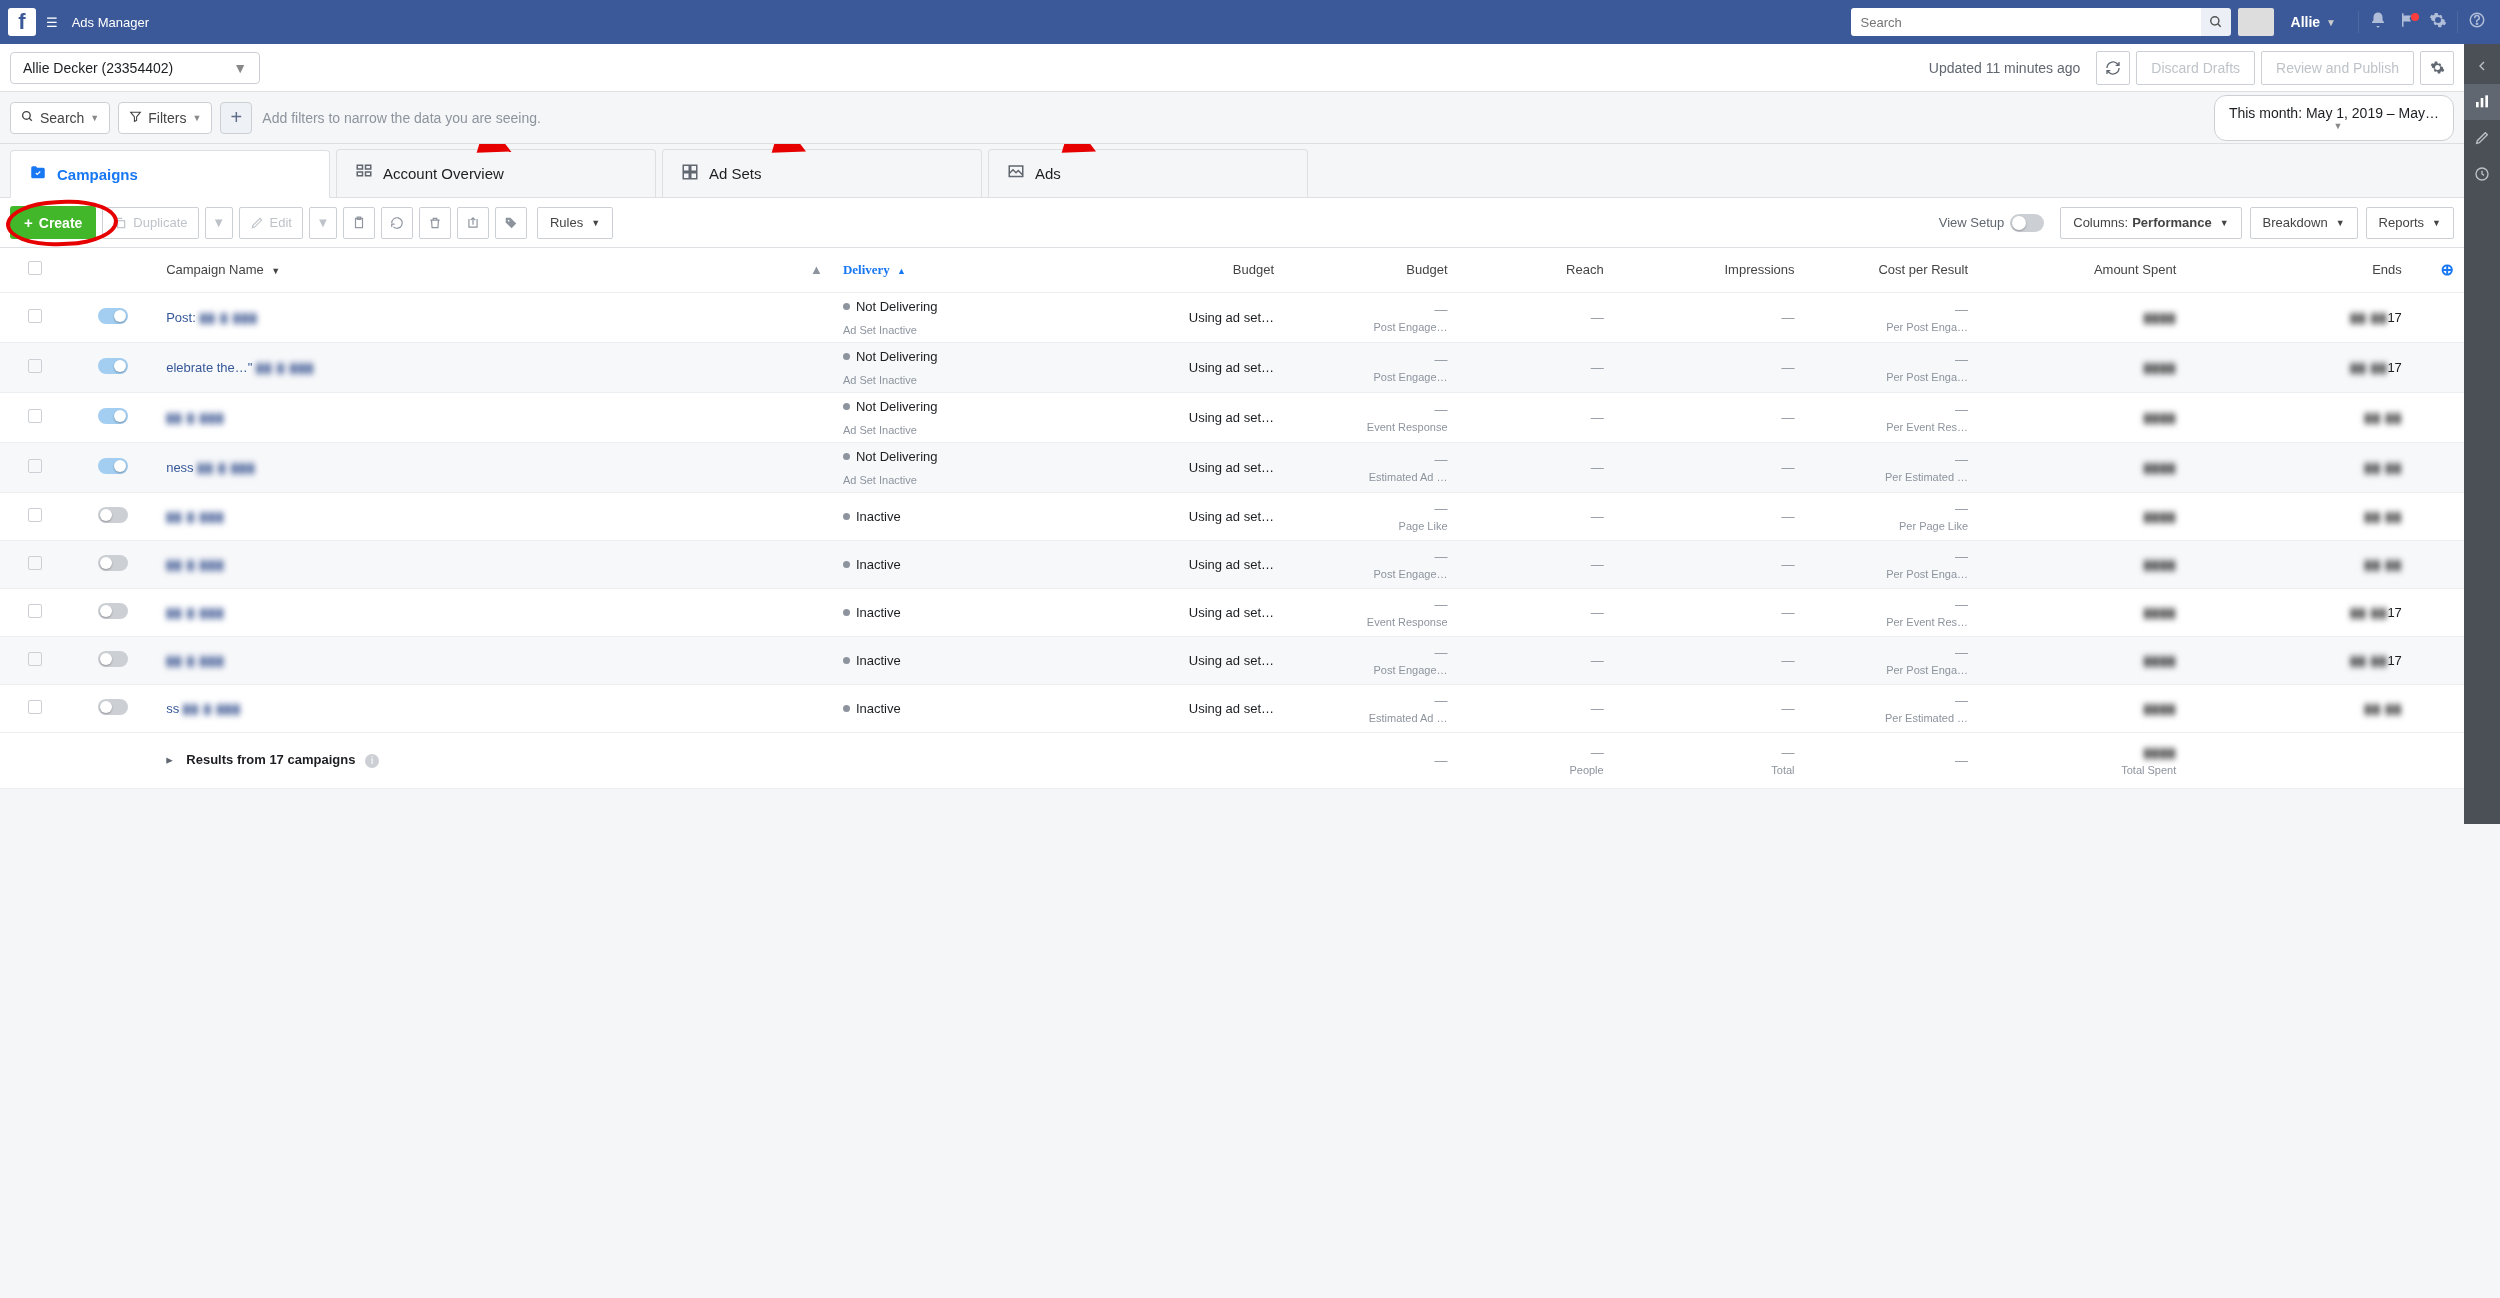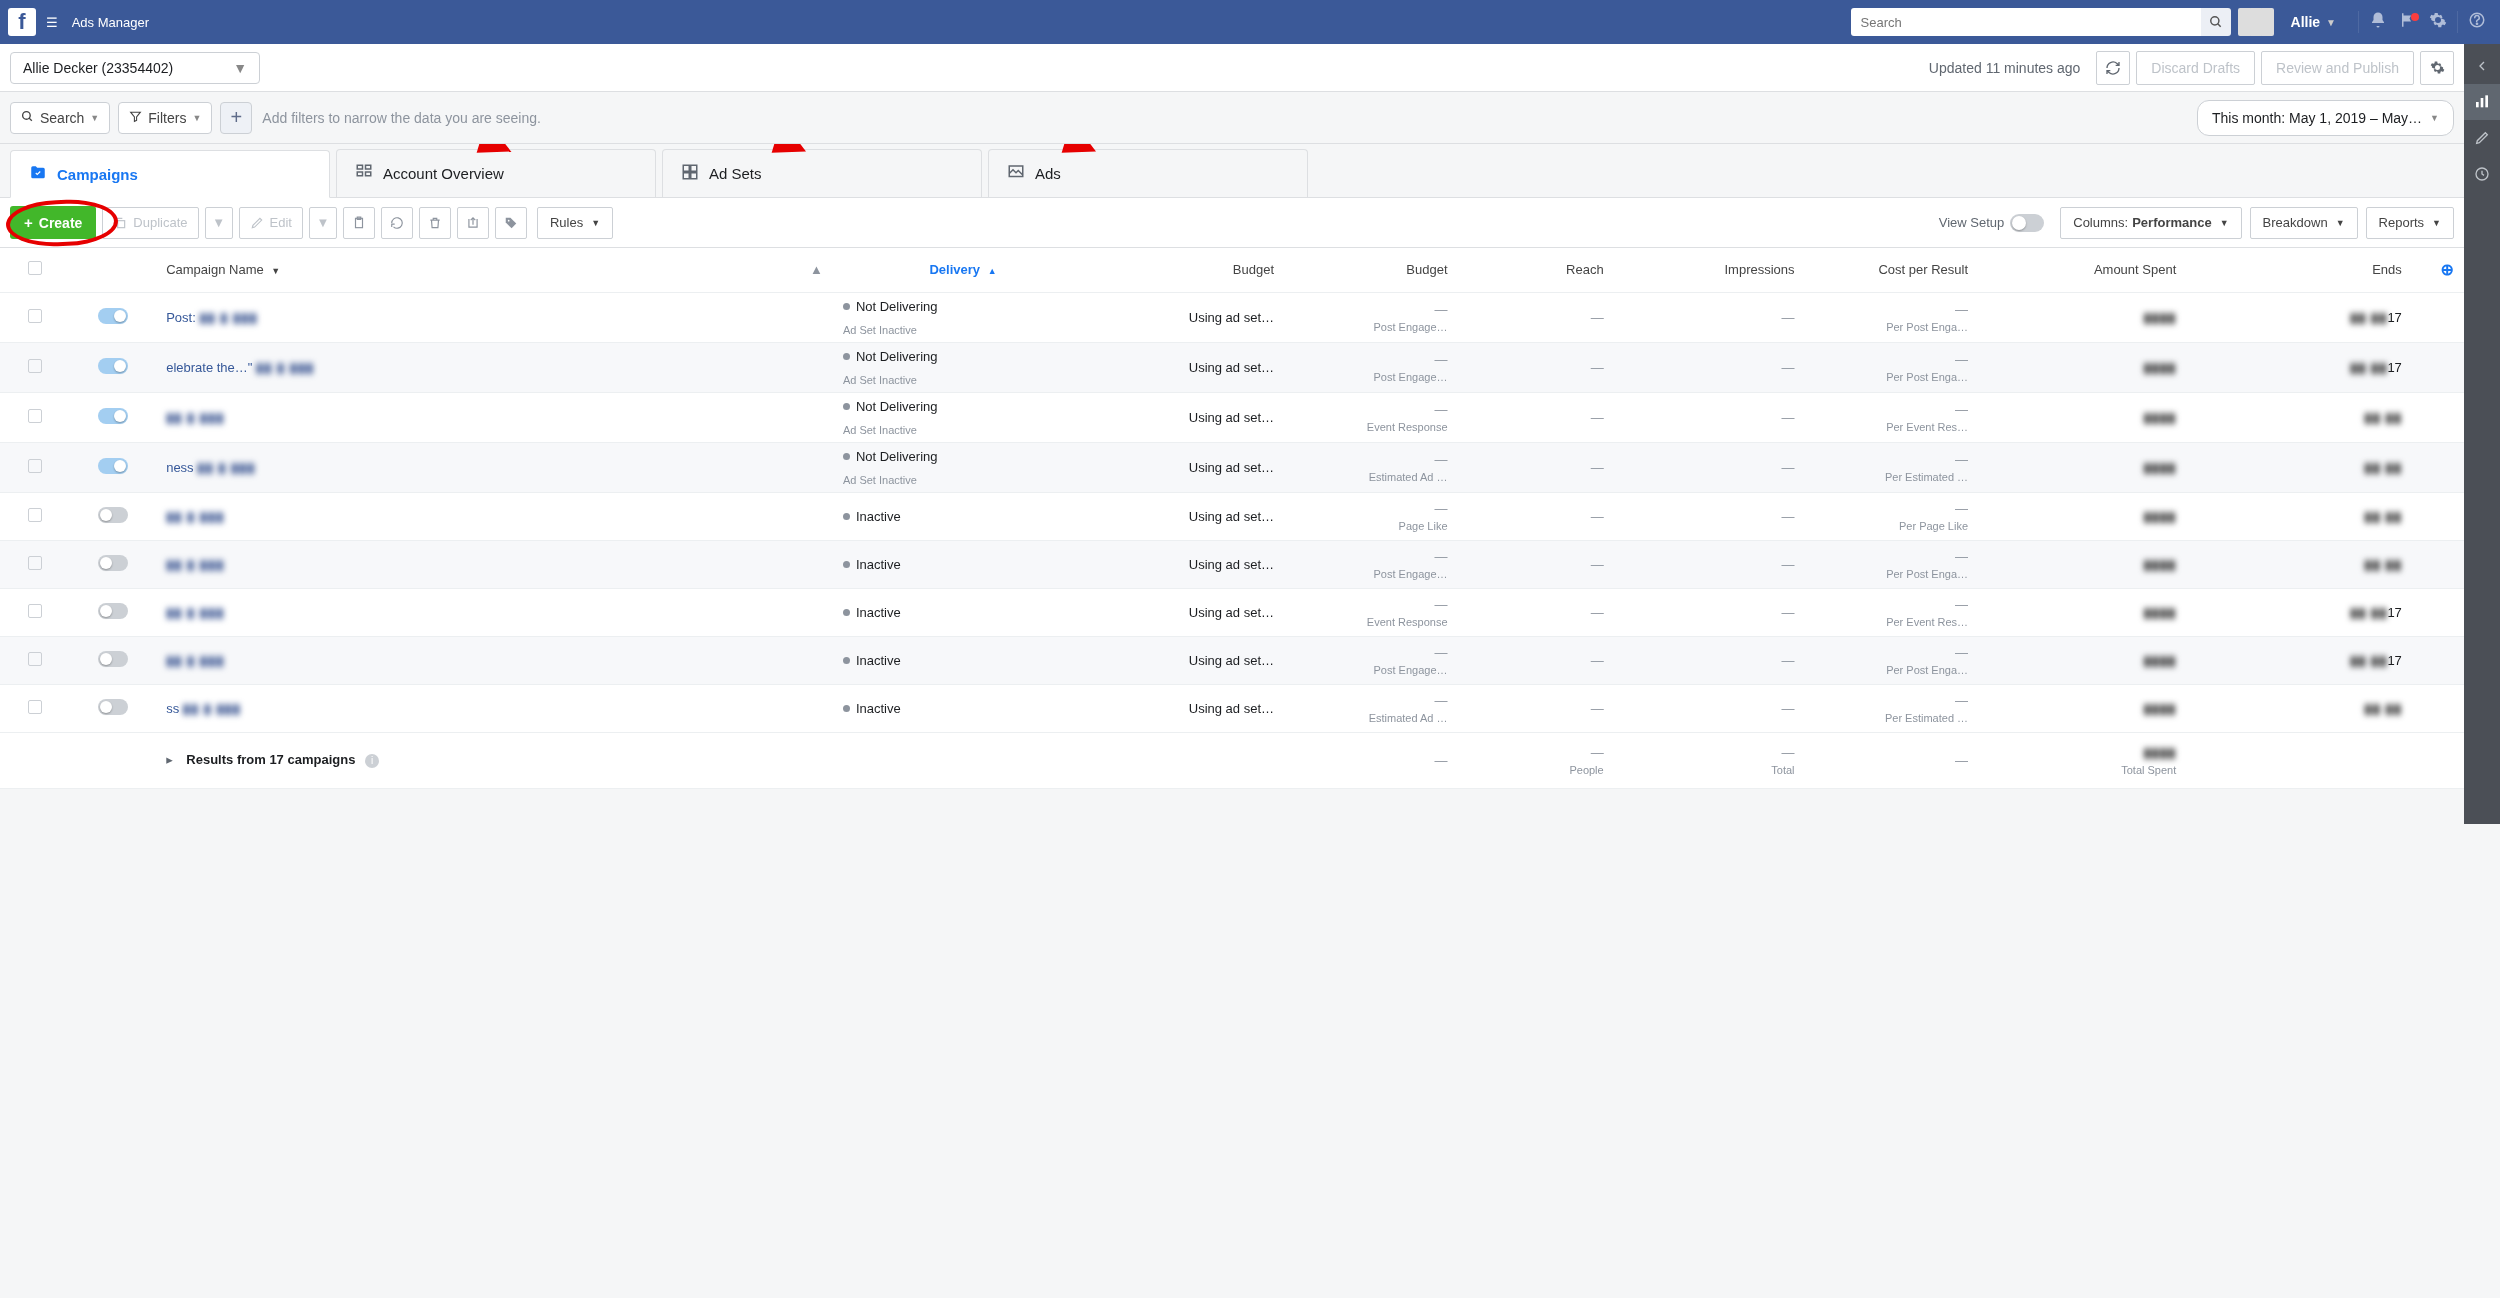--- a/index.html
+++ b/index.html
@@ -32,21 +32,21 @@
 .icon-btn { border:1px solid #ccd0d5; background:white; border-radius:2px; width:34px;height:34px;display:flex;align-items:center;justify-content:center;cursor:pointer;margin-left:6px;color:#606770;}
 .text-btn { border:1px solid #ccd0d5; background:white; border-radius:2px; padding:0 14px;height:34px;display:flex;align-items:center;cursor:pointer;margin-left:6px;color:#bec3c9;font-size:14px;}
 
 
 .filterbar { height: 52px; display:flex;align-items:center;padding:0 10px;border-bottom:1px solid #dddfe2;}
 .pill-btn { border:1px solid #ccd0d5; background:white; border-radius:4px; padding: 7px 10px; display:flex;align-items:center;cursor:pointer;font-size:14px;margin-right:8px;color:#444;}
 .pill-btn .ic { margin-right:6px;}
 .pill-btn .caret { margin-left:6px;font-size:9px;color:#888;}
 .square-btn { border:1px solid #ccd0d5; background:#eef1f6; border-radius:4px; width:32px;height:32px;display:flex;align-items:center;justify-content:center;color:#5f6c8a;font-size:20px;font-weight:300;cursor:pointer;margin-right:10px;}
 .filter-hint { color:#8d949e;font-size:14px;}
-.date-range { border:1px solid #ccd0d5;background:white;border-radius:12px;padding:9px 14px;font-size:14px;cursor:pointer;display:flex;align-items:center;}
+.date-range { border:1px solid #ccd0d5;background:white;border-radius:12px;padding:9px 14px;font-size:14px;cursor:pointer;display:flex;align-items:center;flex-direction:column;}
 .main-col { flex: 1; min-width:0;}
 .tabs-row { display:flex; padding-left:10px; height:54px; align-items:flex-end; background:#f5f6f7;border-bottom:1px solid #dddfe2;}
 .tab { flex:1; max-width:320px; height:48px;border:1px solid #dddfe2;border-bottom:none;border-radius:4px 4px 0 0; display:flex;align-items:center;padding:0 18px;margin-right:6px;cursor:pointer;font-size:15px;background:#f5f6f7;position:relative;}
 .tab.active { background:white; border-bottom:1px solid white;margin-bottom:-1px;font-weight:600;color:#1877f2;}
 .tab.active .tab-icon { color:#1877f2;}
 .tab .tab-icon { margin-right:10px;color:#606770;}
 .tab-label-black { color:#1c1e21;font-weight:normal;}
 
 
 .toolbar { height:50px; background:white; display:flex;align-items:center;padding:0 10px;border-bottom:1px solid #dddfe2;position:relative;}
@@ -349,21 +349,21 @@
 <table>
   <thead>
     <tr>
       <th class="col-cb"><span class="cb"></span></th>
       <th class="col-tg"></th>
       <th class="col-name" style="text-align:left;">
         <span>Campaign Name</span>
         <span class="sort-caret">▼</span>
       </th>
       <th class="col-warn"><span style="color:#8d949e;">▲</span></th>
-      <th class="col-delivery sortable-active" style="text-align:center;">
+      <th class="col-delivery sortable-active" style="text-align:left;font-family:Liberation Serif, serif;">
         <span>Delivery</span>
         <span class="sort-caret">▲</span>
       </th>
       <th class="col-budget">Budget</th>
       <th class="col-results">Budget</th>
       <th class="col-reach">Reach</th>
       <th class="col-impr">Impressions</th>
       <th class="col-cpr">Cost per Result</th>
       <th class="col-spent">Amount Spent</th>
       <th class="col-ends">Ends</th>

